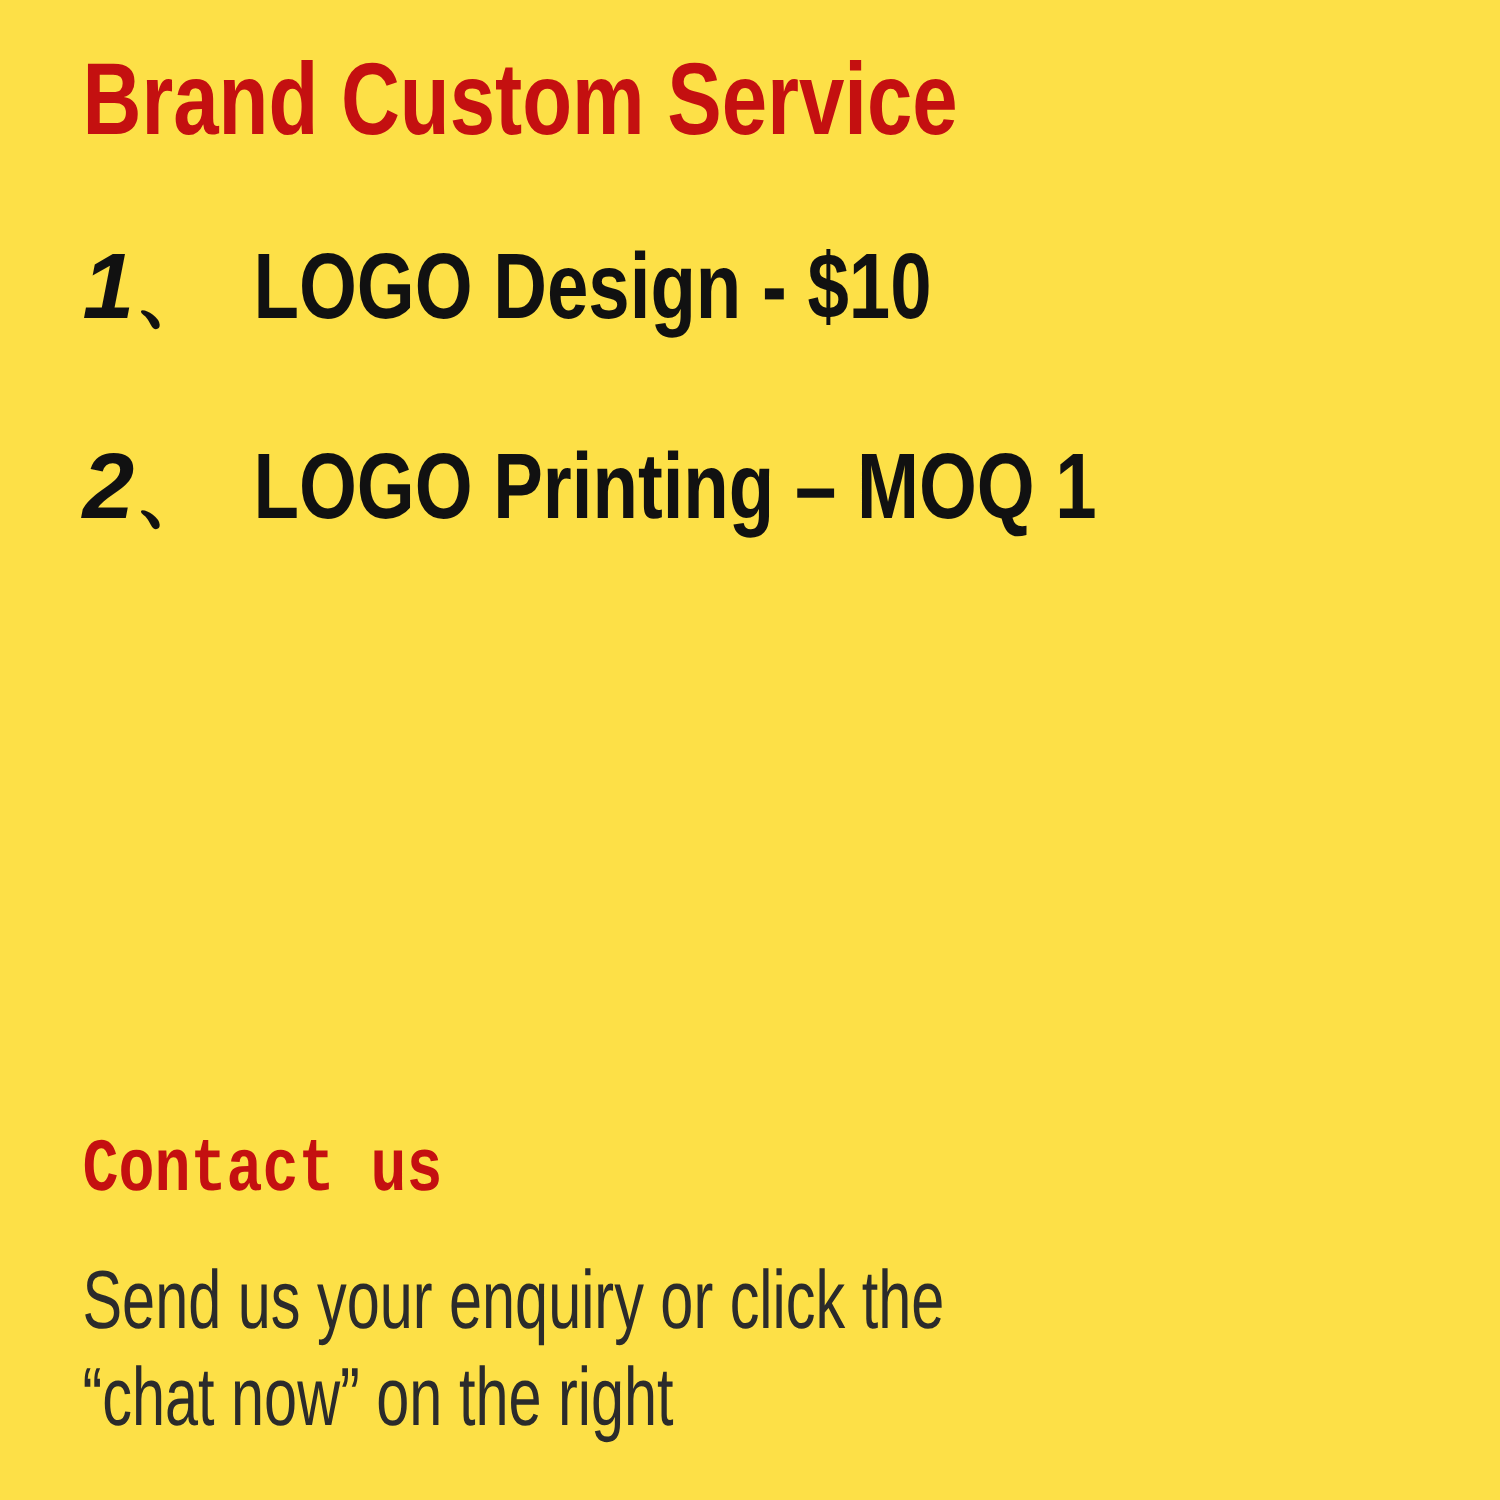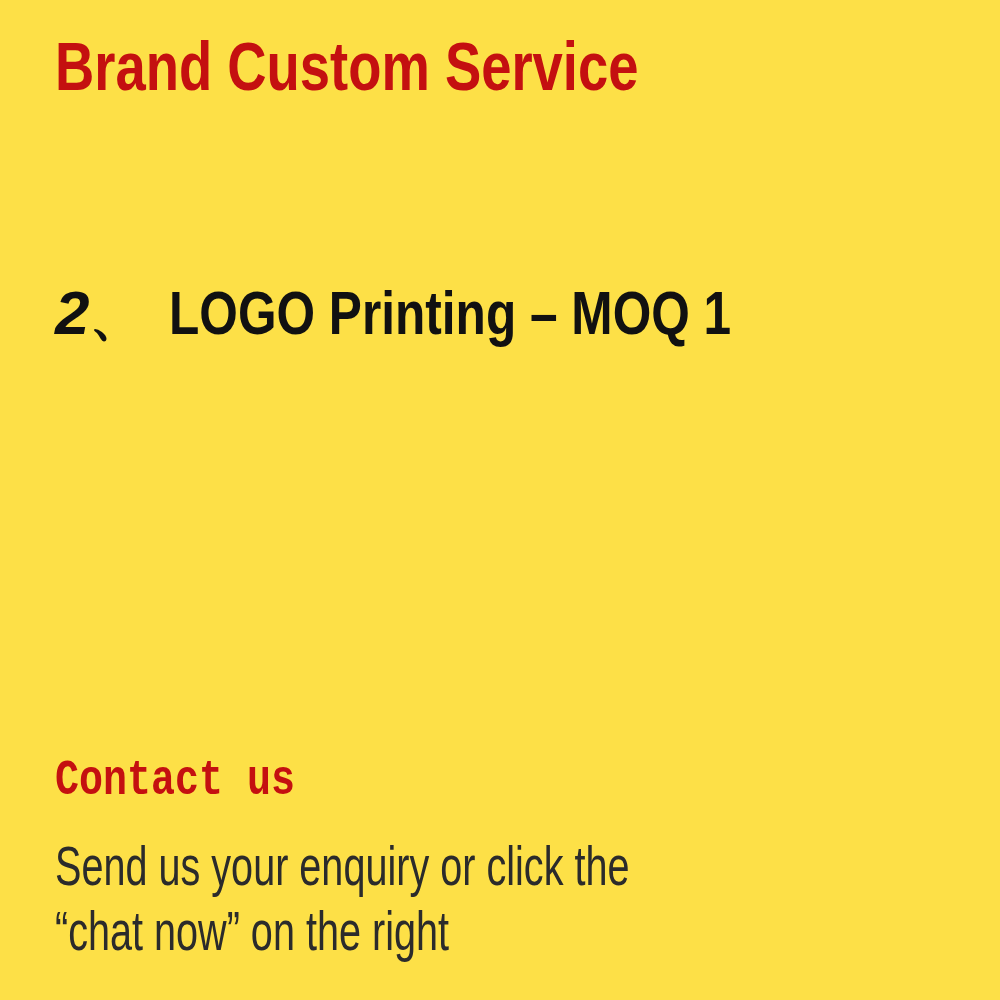--- a/index.html
+++ b/index.html
@@ -52,21 +52,21 @@
 
   
   .list-item {
     position: absolute;
     left: 55px;
     height: 74px;
     line-height: 74px;
     white-space: nowrap;
   }
   .item-1 { top: 155px; }
-  .item-2 { top: 276px; }
+  .item-2 { top: 288px; }
   .item-3 { top: 397px; }
   .item-4 { top: 518px; }
   .item-5 { top: 639px; }
 
   .item-num {
     font-size: 62px;
     font-weight: 700;
     font-style: italic;
     color: #111111;
   }
@@ -118,20 +118,23 @@
 </style>
 </head>
 <body>
 
 <div id="poster">
 
   <div class="title-row">
     <span class="cond title-text">Brand Custom Service</span>
   </div>
 
+  <div class="list-item item-1">
+    <span class="item-num">1</span><span class="item-comma">、</span><span class="item-gap"></span><span class="cond item-label">LOGO Design - $10</span>
+  </div>
 
   <div class="list-item item-2">
     <span class="item-num">2</span><span class="item-comma">、</span><span class="item-gap"></span><span class="cond item-label">LOGO Printing – MOQ 1</span>
   </div>
 
 
 
 
   <div class="contact-head">
     <span class="cond contact-head-text">Contact us</span>

